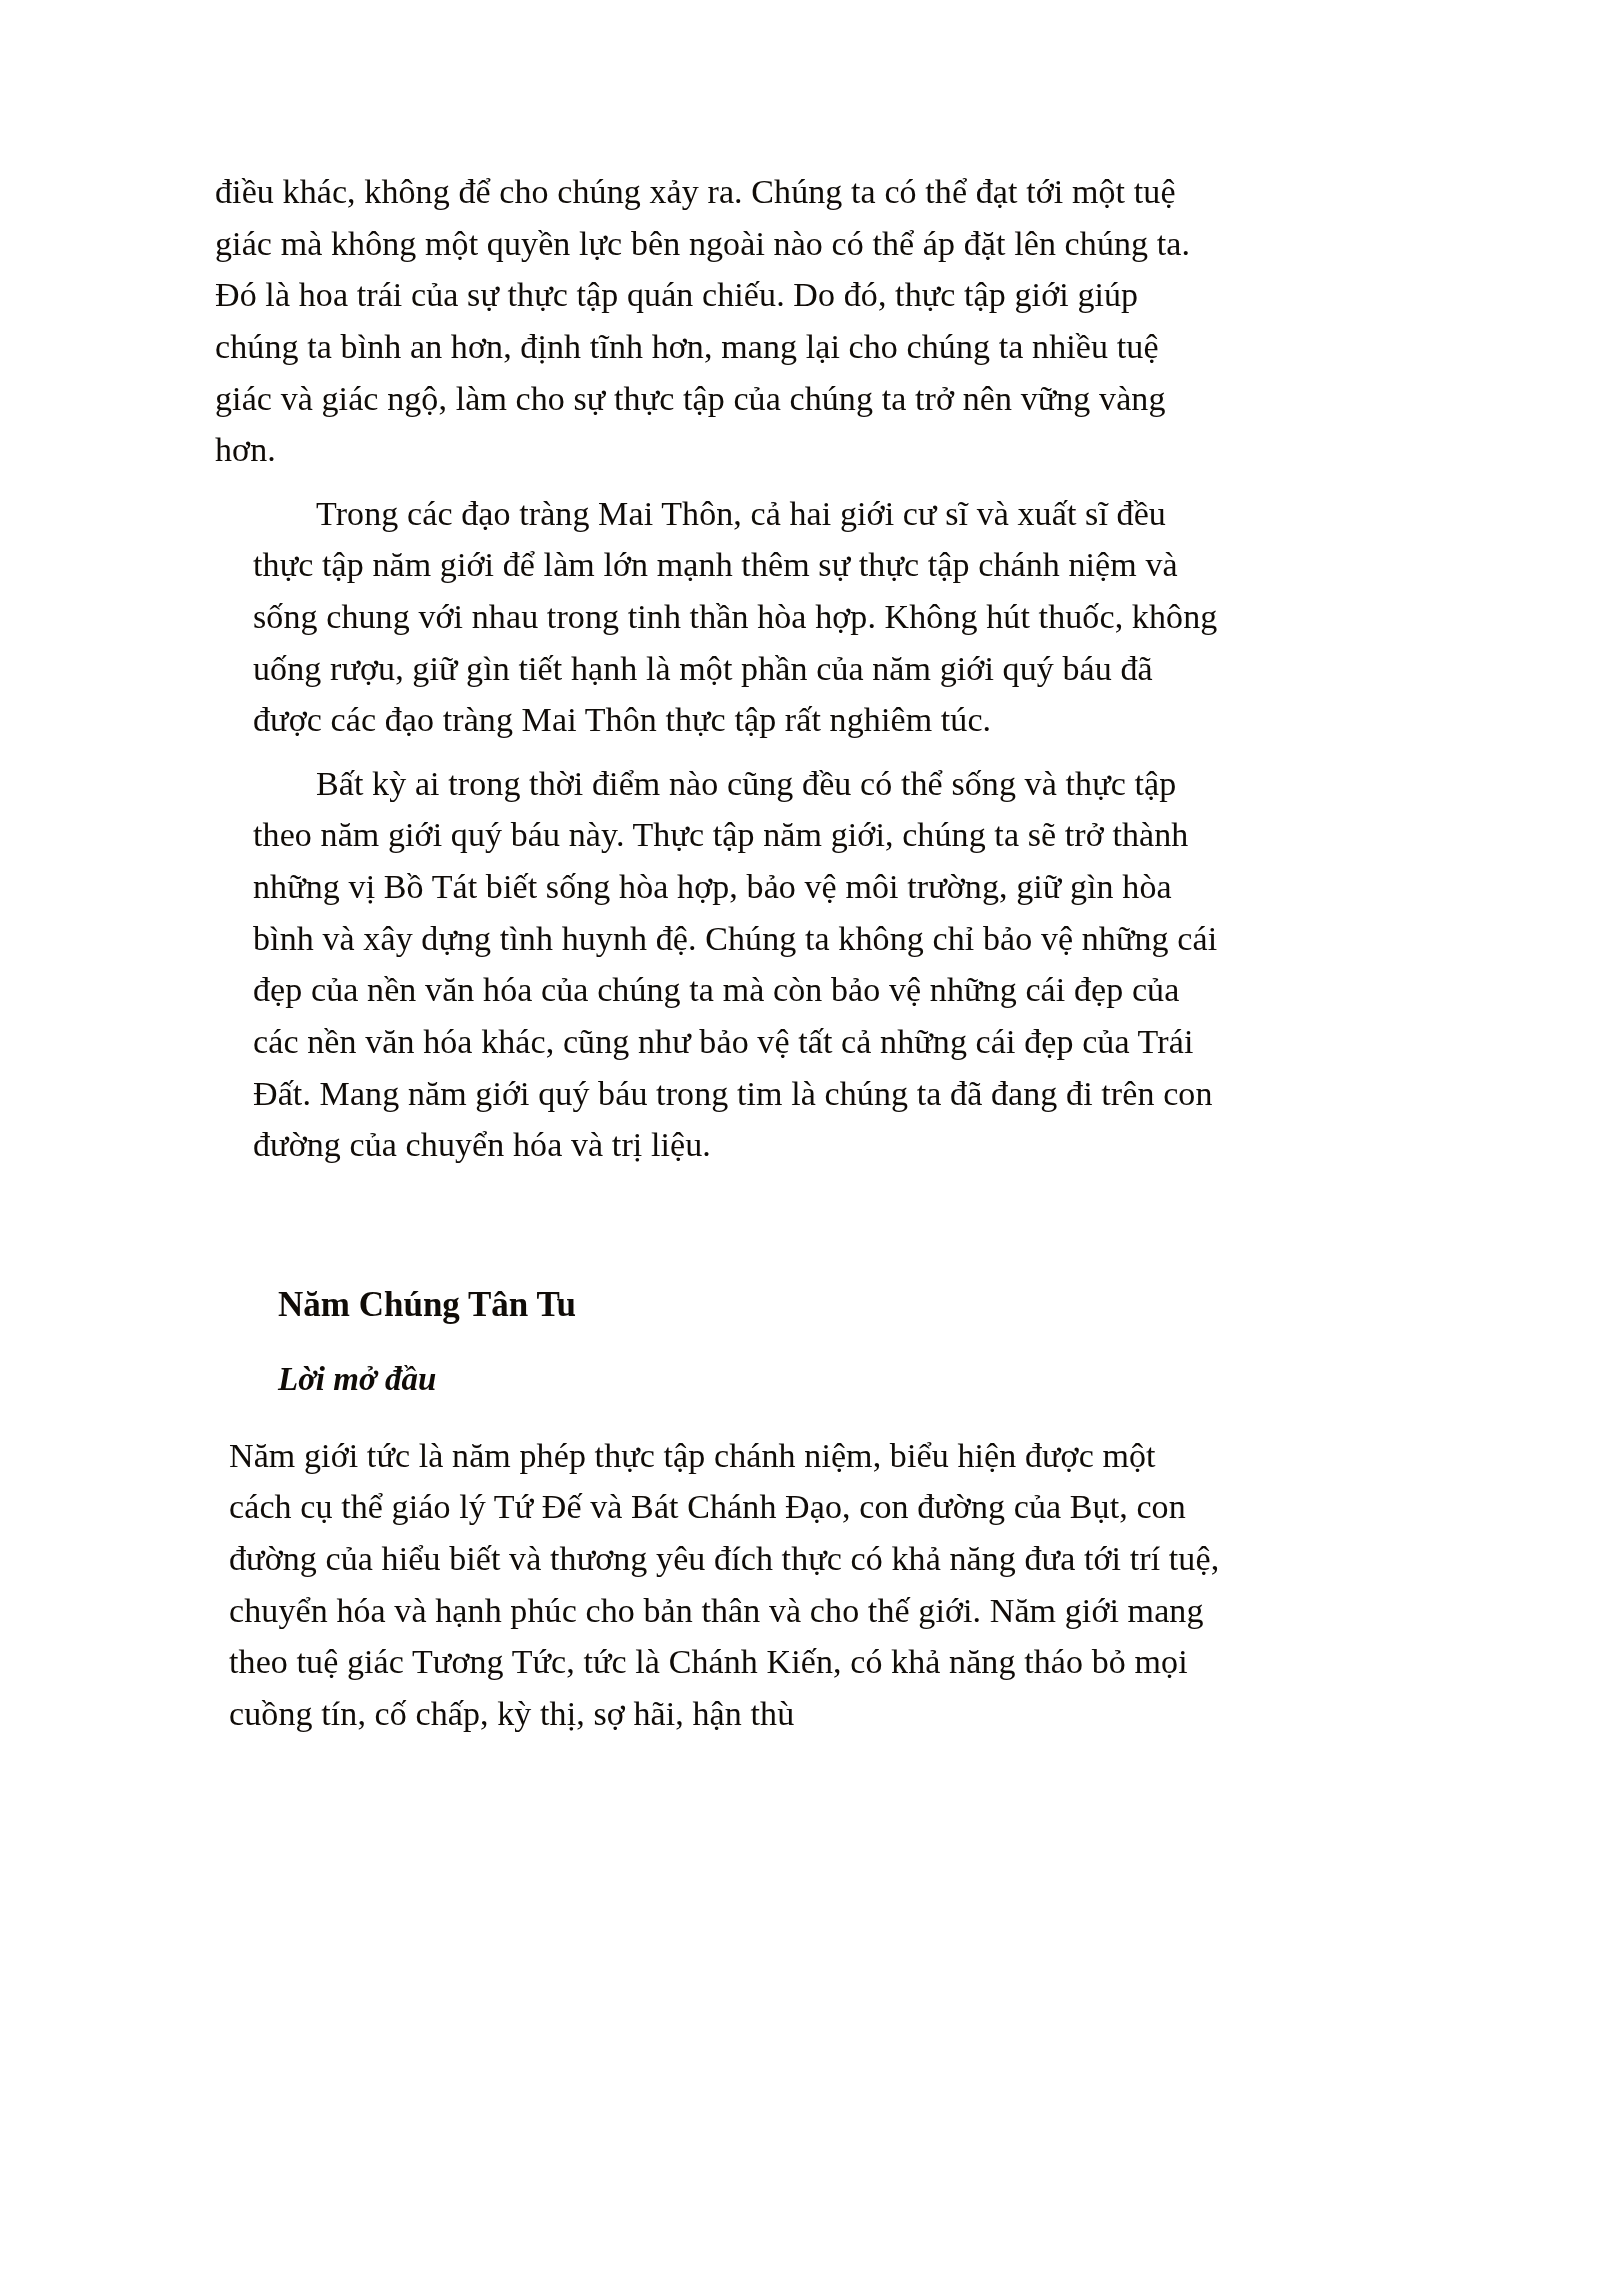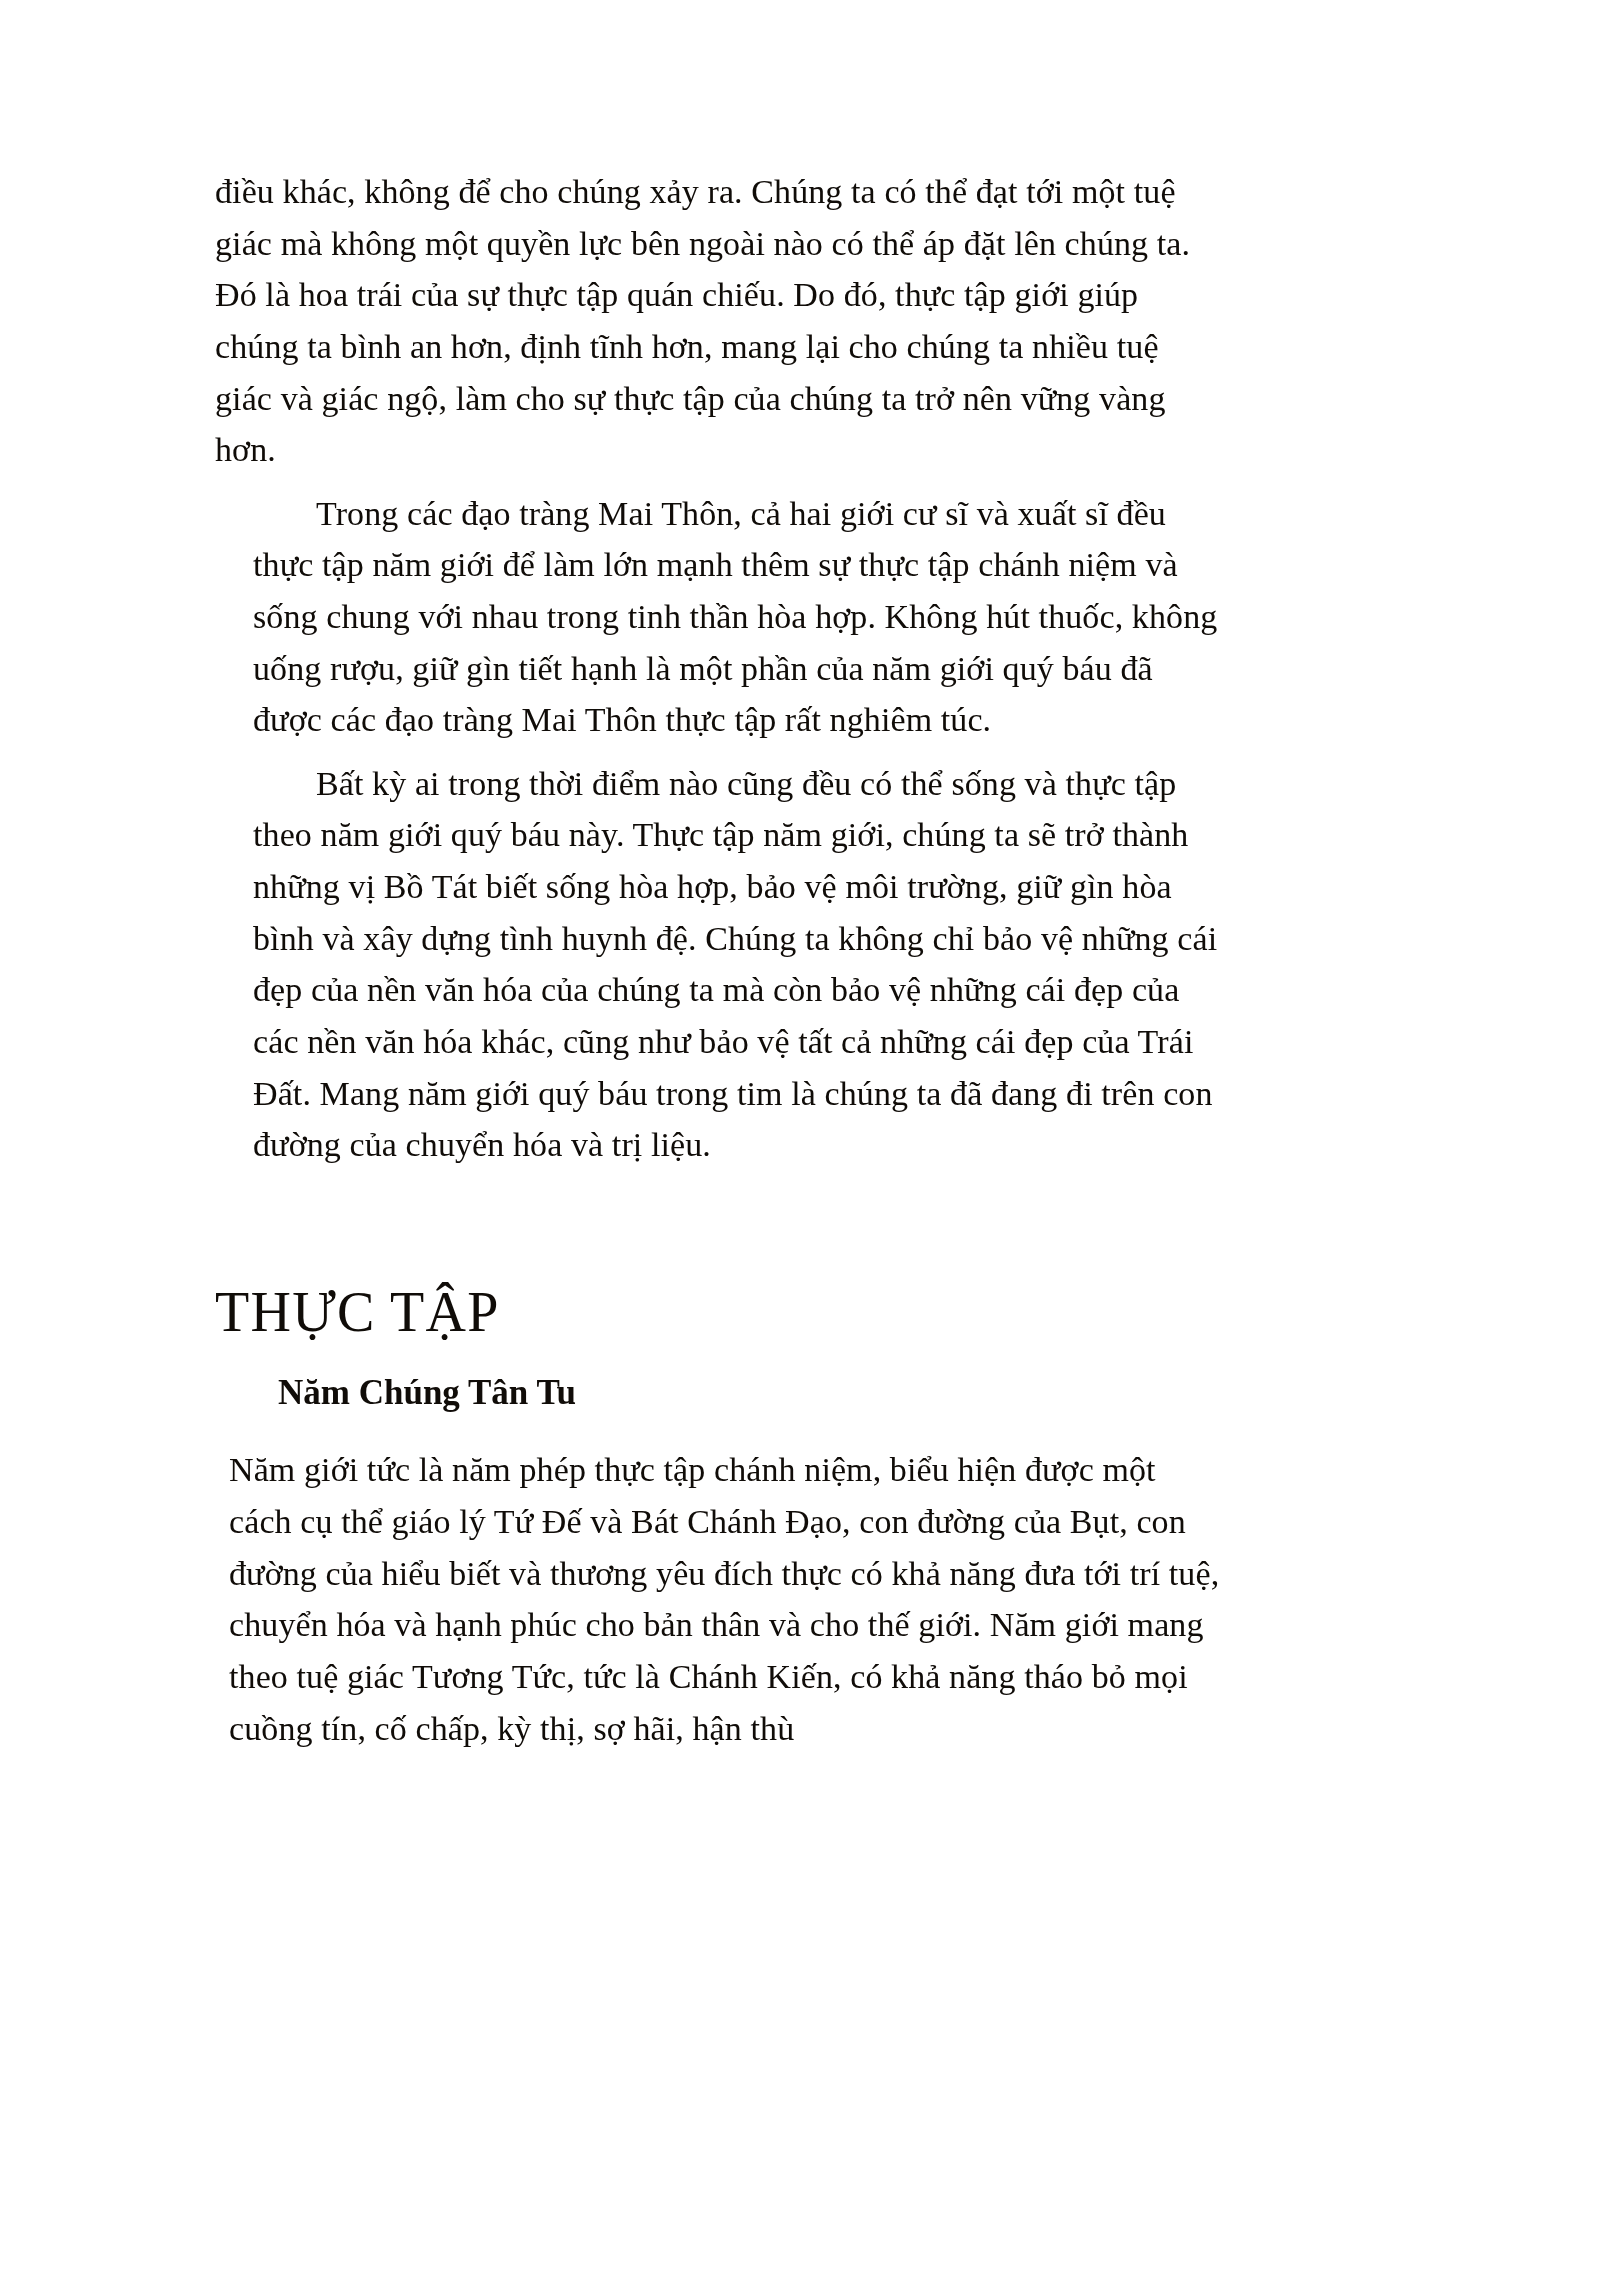--- a/index.html
+++ b/index.html
@@ -69,22 +69,22 @@
 
 <div class="page">
 
   <p class="body-text">điều khác, không để cho chúng xảy ra. Chúng ta có thể đạt tới một tuệ giác mà không một quyền lực bên ngoài nào có thể áp đặt lên chúng ta. Đó là hoa trái của sự thực tập quán chiếu. Do đó, thực tập giới giúp chúng ta bình an hơn, định tĩnh hơn, mang lại cho chúng ta nhiều tuệ giác và giác ngộ, làm cho sự thực tập của chúng ta trở nên vững vàng hơn.</p>
 
   <p class="body-text indent">Trong các đạo tràng Mai Thôn, cả hai giới cư sĩ và xuất sĩ đều thực tập năm giới để làm lớn mạnh thêm sự thực tập chánh niệm và sống chung với nhau trong tinh thần hòa hợp. Không hút thuốc, không uống rượu, giữ gìn tiết hạnh là một phần của năm giới quý báu đã được các đạo tràng Mai Thôn thực tập rất nghiêm túc.</p>
 
   <p class="body-text indent">Bất kỳ ai trong thời điểm nào cũng đều có thể sống và thực tập theo năm giới quý báu này. Thực tập năm giới, chúng ta sẽ trở thành những vị Bồ Tát biết sống hòa hợp, bảo vệ môi trường, giữ gìn hòa bình và xây dựng tình huynh đệ. Chúng ta không chỉ bảo vệ những cái đẹp của nền văn hóa của chúng ta mà còn bảo vệ những cái đẹp của các nền văn hóa khác, cũng như bảo vệ tất cả những cái đẹp của Trái Đất. Mang năm giới quý báu trong tim là chúng ta đã đang đi trên con đường của chuyển hóa và trị liệu.</p>
 
   <div class="section-title-wrap">
-    <h1 class="section-title">THỰC TẬP</h1>
 
     <h2 class="subsection-title">Năm Chúng Tân Tu</h2>
 
+    <h3 class="sub-sub-title">Lời mở đầu</h3>
   </div>
 
   <p class="body-text after-heading">Năm giới tức là năm phép thực tập chánh niệm, biểu hiện được một cách cụ thể giáo lý Tứ Đế và Bát Chánh Đạo, con đường của Bụt, con đường của hiểu biết và thương yêu đích thực có khả năng đưa tới trí tuệ, chuyển hóa và hạnh phúc cho bản thân và cho thế giới. Năm giới mang theo tuệ giác Tương Tức, tức là Chánh Kiến, có khả năng tháo bỏ mọi cuồng tín, cố chấp, kỳ thị, sợ hãi, hận thù</p>
 
 </div>
 
 
 </body></html>

